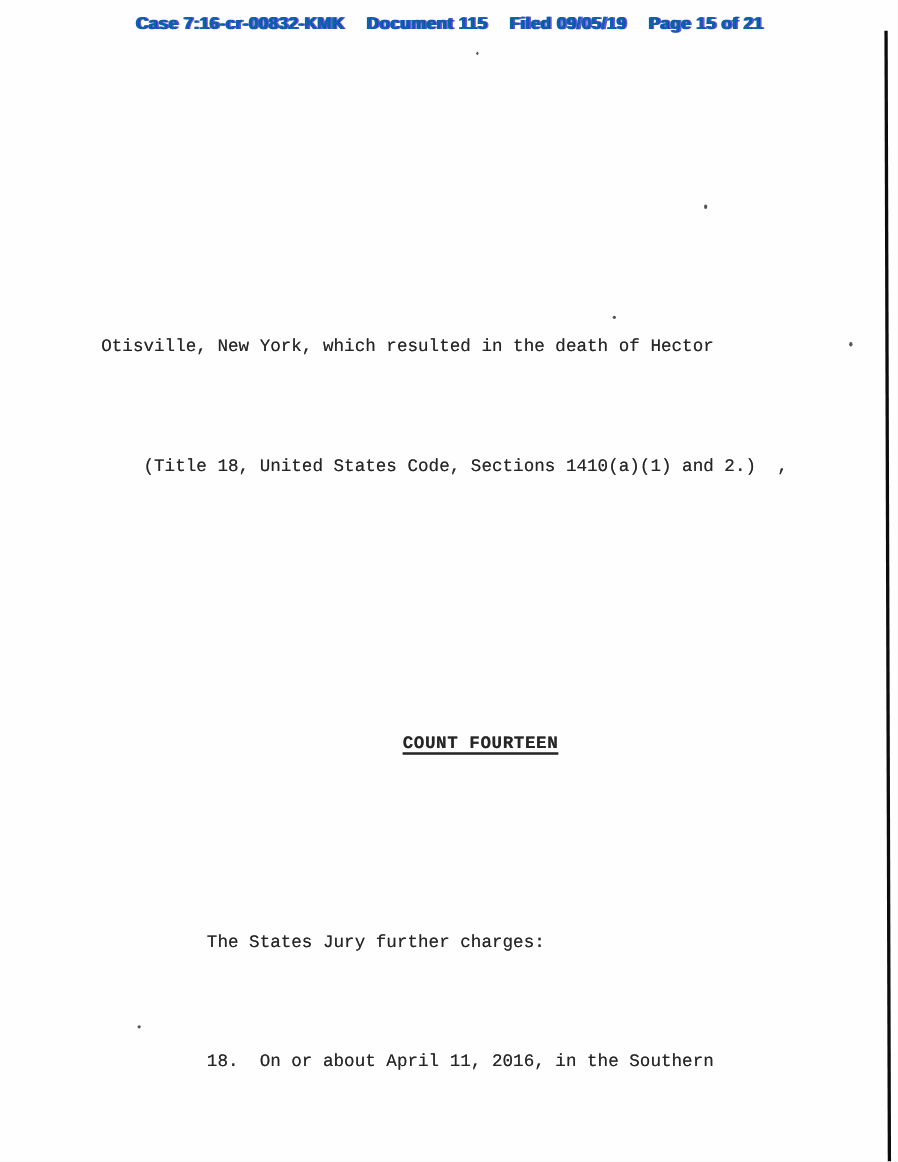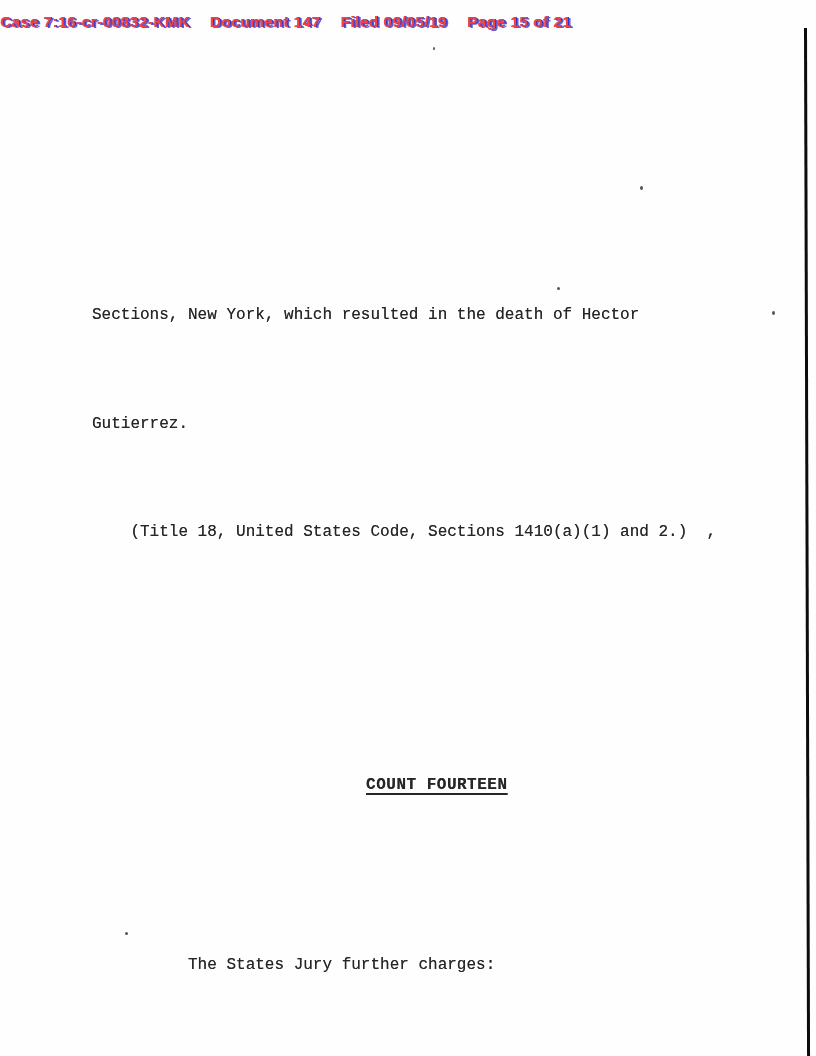--- a/index.html
+++ b/index.html
@@ -9,24 +9,24 @@
     width:816px; height:1056px;
     margin:0 auto;
     background:#fefefe;
     overflow:hidden;
     font-family:"Liberation Mono","DejaVu Sans Mono",monospace;
     color:#262626;
   }
   
   .stamp {
     position:absolute; top:13px; left:0; right:0;
-    display:flex; gap:20px;
+    display:flex; justify-content:center; gap:20px;
     font-family:"Liberation Sans","DejaVu Sans",sans-serif;
     font-weight:bold; font-size:15.5px; letter-spacing:0.4px;
-    color:#ef4444;
+    color:#0369a1;
     text-shadow:2.5px 0.5px 0 rgba(42,42,200,0.75), 1px 0 0 rgba(42,42,200,0.9);
     white-space:pre;
   }
   
   .doc-body {
     position:absolute; top:117px; left:92px; width:632px;
     font-size:16px; line-height:36.1px;
     white-space:pre;
     text-shadow:0 0 0.5px rgba(40,40,40,0.7);
   }
@@ -47,30 +47,29 @@
   }
   .speck { position:absolute; background:#555; border-radius:50%; }
 </style>
 </head>
 <body>
 
 <div class="page">
 
   <div class="stamp">
     <span>Case 7:16-cr-00832-KMK</span>
-    <span>Document 147</span>
+    <span>Document 115</span>
     <span>Filed 09/05/19</span>
     <span>Page 15 of 21</span>
   </div>
 
   <div class="doc-body">
 
     <div>
-      <div class="line">Sections, New York, which resulted in the death of Hector</div>
-      <div class="line">Gutierrez.</div>
+      <div class="line">Otisville, New York, which resulted in the death of Hector</div>
       <div class="line">    (Title 18, United States Code, Sections 1410(a)(1) and 2.)  ,</div>
     </div>
 
     <div class="heading-line">
       <span>COUNT FOURTEEN</span>
     </div>
 
     <div>
       <div class="line">          The States Jury further charges:</div>
       <div class="line">          18.  On or about April 11, 2016, in the Southern</div>

